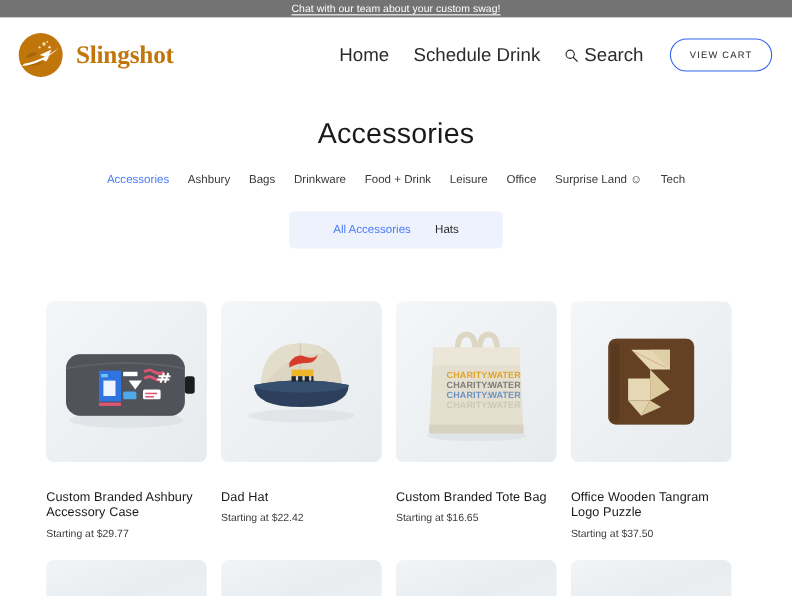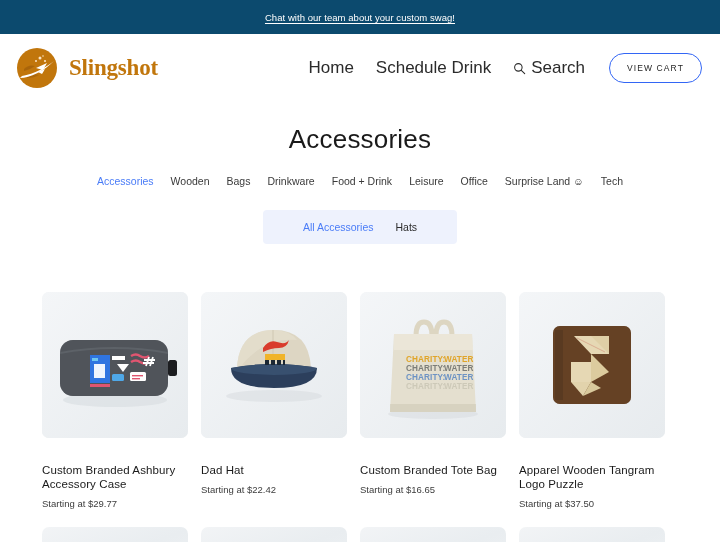--- a/index.html
+++ b/index.html
@@ -6,22 +6,22 @@
   html, body {
     width: 720px; height: 542px;
     overflow: hidden;
     background: #ffffff;
     font-family: "Liberation Sans", sans-serif;
     -webkit-font-smoothing: antialiased;
   }
 
   
   .announce {
-    height: 34px;
-    background: #0c4a6e;
+    height: 16px;
+    background: #737373;
     display: flex; align-items: center; justify-content: center;
   }
   .announce-link {
     color: #ffffff;
     font-size: 9.5px;
     text-decoration: underline;
     text-underline-offset: 1.5px;
     letter-spacing: .05px;
     cursor: pointer;
     white-space: nowrap;
@@ -182,21 +182,21 @@
     </span>
 
     <button class="cart-btn">VIEW CART</button>
   </div>
 </div>
 
 <h1 class="page-title">Accessories</h1>
 
 <div class="cat-nav">
   <span class="cat-item active">Accessories</span>
-  <span class="cat-item">Wooden</span>
+  <span class="cat-item">Ashbury</span>
   <span class="cat-item">Bags</span>
   <span class="cat-item">Drinkware</span>
   <span class="cat-item">Food + Drink</span>
   <span class="cat-item">Leisure</span>
   <span class="cat-item">Office</span>
   <span class="cat-item">Surprise Land ☺</span>
   <span class="cat-item">Tech</span>
 </div>
 
 <div class="filter-wrap">
@@ -299,21 +299,21 @@
         <path d="M36 38 L44 38 L44 108 L36 108 Z" fill="#4e331d" opacity=".5"></path>
         <path d="M55 44 L90 44 L90 62 L72 62 Z" fill="#e6d8b4"></path>
         <path d="M72 44 L90 44 L90 62 Z" fill="#dfcfa6"></path>
         <path d="M52 70 L72 70 L72 90 L52 90 Z" fill="#e6d8b4"></path>
         <path d="M72 62 L90 80 L72 90 Z" fill="#dccb9e"></path>
         <path d="M52 90 L72 90 L64 104 Z" fill="#e2d3ac"></path>
         <path d="M64 104 L72 90 L82 96 Z" fill="#d9c99c"></path>
         <path d="M58 46 L86 60" stroke="#c96b5c" stroke-width=".7" opacity=".55"></path>
       </svg>
     </div>
-    <div class="card-title">Apparel Wooden Tangram Logo Puzzle</div>
+    <div class="card-title">Office Wooden Tangram Logo Puzzle</div>
     <div class="card-price">Starting at $37.50</div>
   </div>
 
   <div class="card row2">
     <div class="card-img">
       <svg viewBox="0 0 146 48">
           <rect width="146" height="48" fill="url(#bg1)"></rect>
         </svg>
     </div>
   </div>

